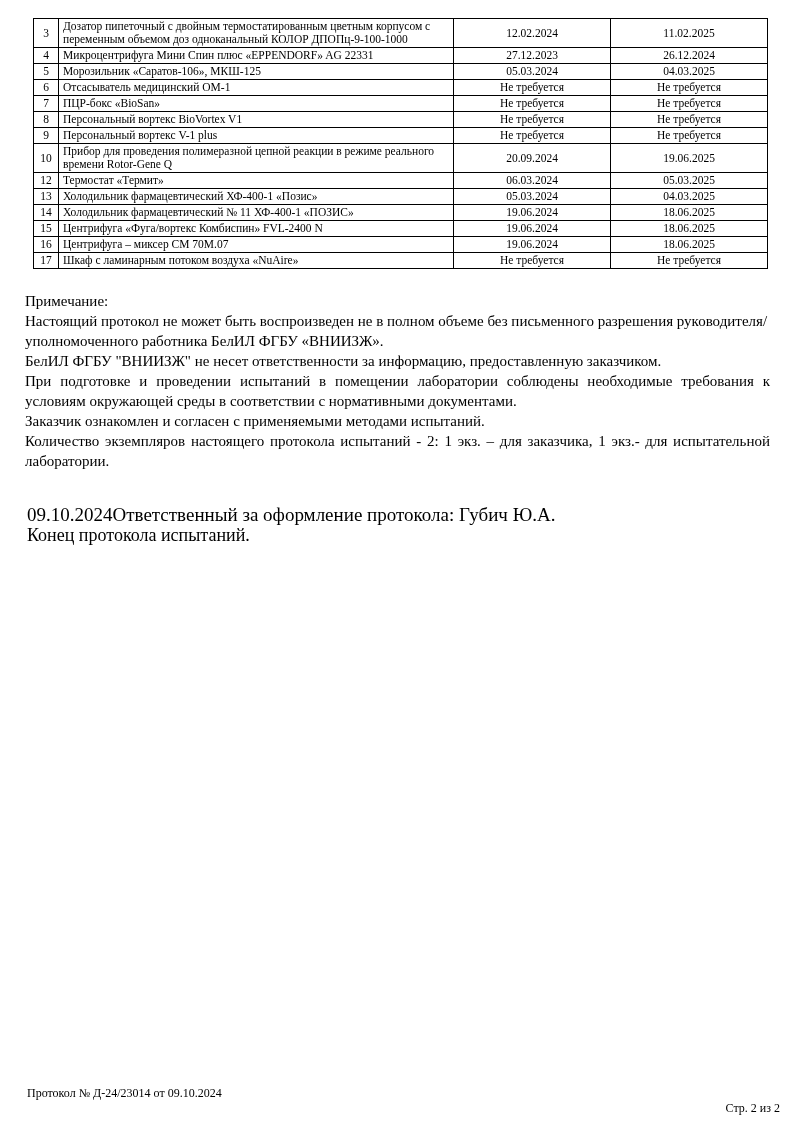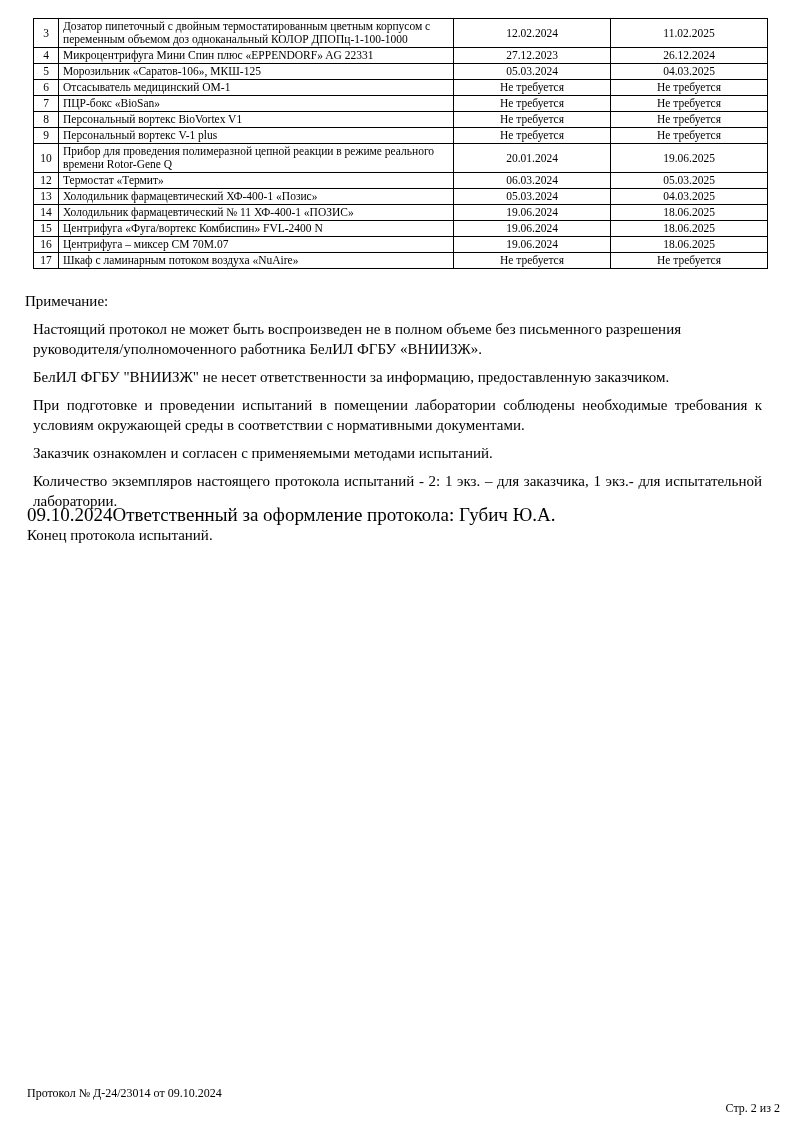--- a/index.html
+++ b/index.html
@@ -41,40 +41,40 @@
   
   .notes {
     position: absolute;
     left: 25px;
     top: 291px;
     width: 745px;
     font-size: 15px;
     line-height: 20px;
   }
   .note-heading { font-weight: normal; }
-  .note-par { margin: 8px; }
+  .note-par { margin: 0; }
   .note-par.justify { text-align: justify; }
   .note-par.bold { font-weight: bold; }
 
   
   .sign-row {
     position: absolute;
     left: 27px;
     top: 505px;
     width: 740px;
     display: flex;
     justify-content: flex-start;
     font-size: 19px;
     line-height: 20px;
   }
   .end-line {
     position: absolute;
     left: 27px;
     top: 525px;
-    font-size: 15px;
+    font-size: 18px;
     line-height: 20px;
   }
 
   
   .footer {
     position: absolute;
     left: 27px;
     top: 1086px;
     width: 753px;
     font-size: 12px;
@@ -96,21 +96,21 @@
   <table class="doc-table">
     <colgroup>
       <col style="width:25px">
       <col style="width:395px">
       <col style="width:157px">
       <col style="width:157px">
     </colgroup>
     <tbody id="table-body">
         <tr>
       <td class="c-num">3</td>
-      <td class="c-name">Дозатор пипеточный с двойным термостатированным цветным корпусом с переменным объемом доз одноканальный КОЛОР ДПОПц-1-100-1000</td>
+      <td class="c-name">Дозатор пипеточный с двойным термостатированным цветным корпусом с переменным объемом доз одноканальный КОЛОР ДПОПц-9-100-1000</td>
       <td class="c-date">12.02.2024</td>
       <td class="c-date">11.02.2025</td>
     </tr>
         <tr>
       <td class="c-num">4</td>
       <td class="c-name">Микроцентрифуга Мини Спин плюс «EPPENDORF» AG 22331</td>
       <td class="c-date">27.12.2023</td>
       <td class="c-date">26.12.2024</td>
     </tr>
         <tr>
@@ -139,21 +139,21 @@
     </tr>
         <tr>
       <td class="c-num">9</td>
       <td class="c-name">Персональный вортекс V-1 plus</td>
       <td class="c-date">Не требуется</td>
       <td class="c-date">Не требуется</td>
     </tr>
         <tr>
       <td class="c-num">10</td>
       <td class="c-name">Прибор для проведения полимеразной цепной реакции в режиме реального времени Rotor-Gene Q</td>
-      <td class="c-date">20.01.2024</td>
+      <td class="c-date">20.09.2024</td>
       <td class="c-date">19.06.2025</td>
     </tr>
         <tr>
       <td class="c-num">12</td>
       <td class="c-name">Термостат «Термит»</td>
       <td class="c-date">06.03.2024</td>
       <td class="c-date">05.03.2025</td>
     </tr>
         <tr>
       <td class="c-num">13</td>

